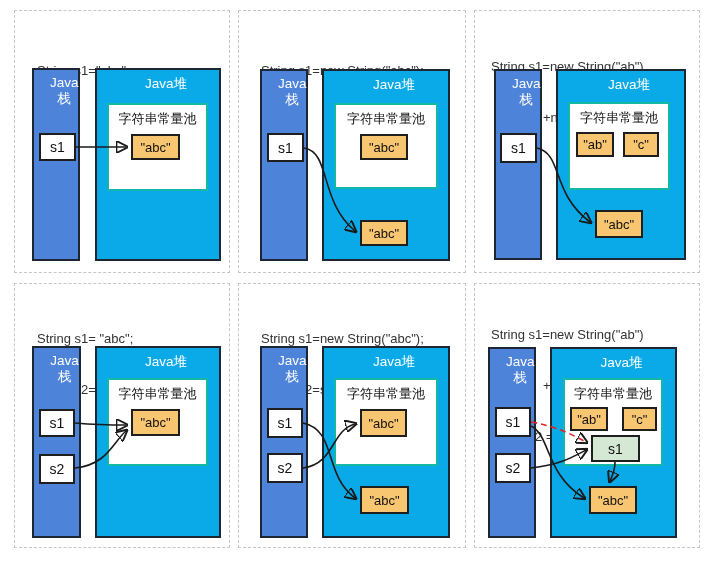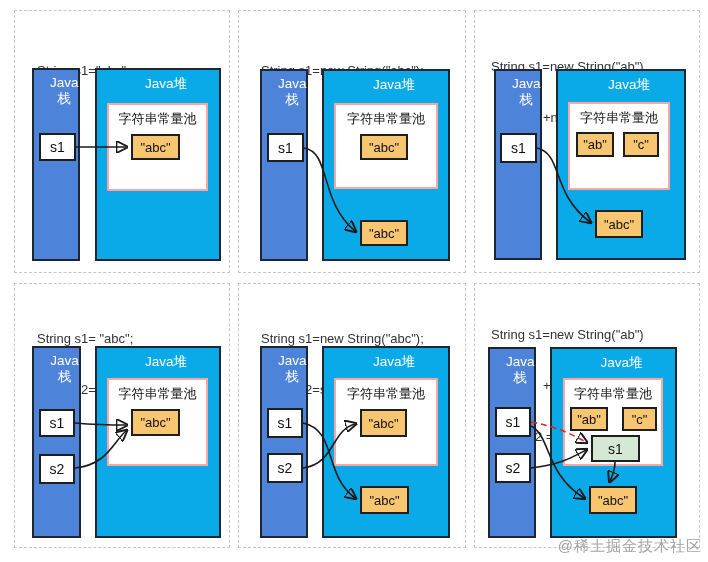--- a/index.html
+++ b/index.html
@@ -6,21 +6,21 @@
   #canvas{position:relative;width:708px;height:562px;background:#ffffff;overflow:hidden;
           font-family:"Liberation Sans","DejaVu Sans",sans-serif;}
   .panel{position:absolute;border:1px dashed #c6c6c6;background:#ffffff;box-sizing:border-box;}
   .code{position:absolute;color:#333;font-size:13px;line-height:17px;white-space:pre;}
   .code .indent1{padding-left:52px;}
   .bar{position:absolute;box-sizing:border-box;border:2px solid #1c2733;}
   .stack{background:#4d83d9;}
   .heap{background:#0aa9e8;}
   .bar-label{position:absolute;top:5px;left:16px;right:0;text-align:center;color:#ffffff;
              font-size:13.5px;}
-  .pool{position:absolute;background:#ffffff;border:2px solid #fca5a5;box-sizing:border-box;}
+  .pool{position:absolute;background:#ffffff;border:2px solid #14b8a6;box-sizing:border-box;}
   .pool-label{position:absolute;top:5px;left:0;right:0;text-align:center;color:#111;
               font-size:13px;}
   .varbox{position:absolute;background:#ffffff;border:2px solid #1e1e1e;box-sizing:border-box;
           display:flex;align-items:center;justify-content:center;font-size:14px;color:#111;}
   .strbox{position:absolute;background:#f8c571;border:2px solid #1e1e1e;box-sizing:border-box;
           display:flex;align-items:center;justify-content:center;font-size:13px;color:#111;}
   .refbox{background:#d5e8d4;}
   .arrows{position:absolute;left:0;top:0;pointer-events:none;}
   .arrows path{fill:none;stroke:#1a1a1a;stroke-width:1.6px;}
   .arrows path.red-dash{stroke:#e02424;stroke-dasharray:6 4;}
@@ -198,14 +198,13 @@
             <path d="M0,0 L10,5 L0,10 z" fill="#e02424" stroke="none"></path>
           </marker>
       </defs>
       <path class="red-dash" d="M56,138 C80,142 96,150 111,158" marker-end="url(#mR6)"></path>
       <path d="M56,142 C76,152 70,190 109,214" marker-end="url(#mB6)"></path>
       <path d="M56,184 C84,181 96,174 111,166" marker-end="url(#mB6)"></path>
       <path d="M140,178 C140,187 137,192 135,197" marker-end="url(#mB6)"></path>
     </svg>
   </div>
 
-  <div id="watermark">@稀土掘金技术社区</div>
 </div>
 
 </body></html>

